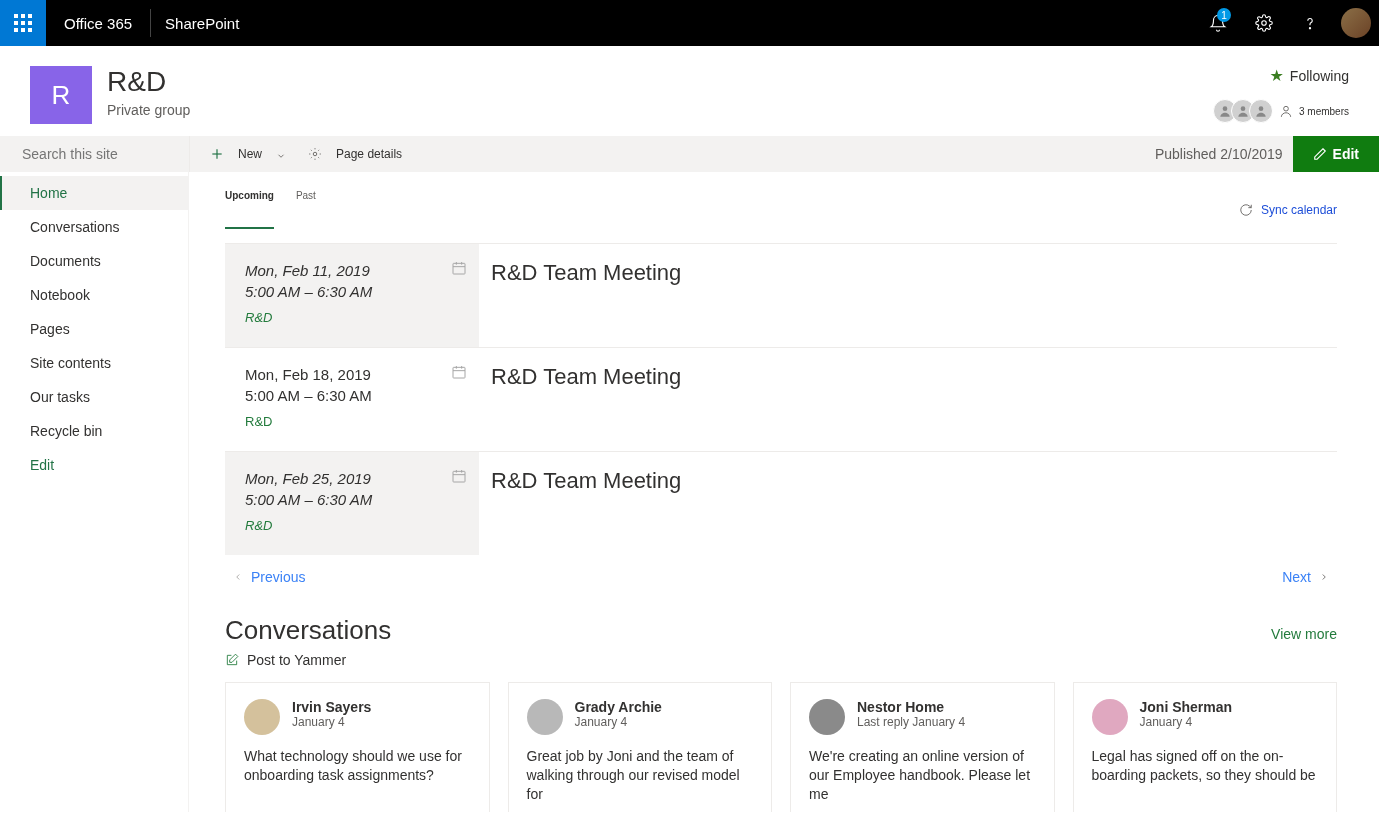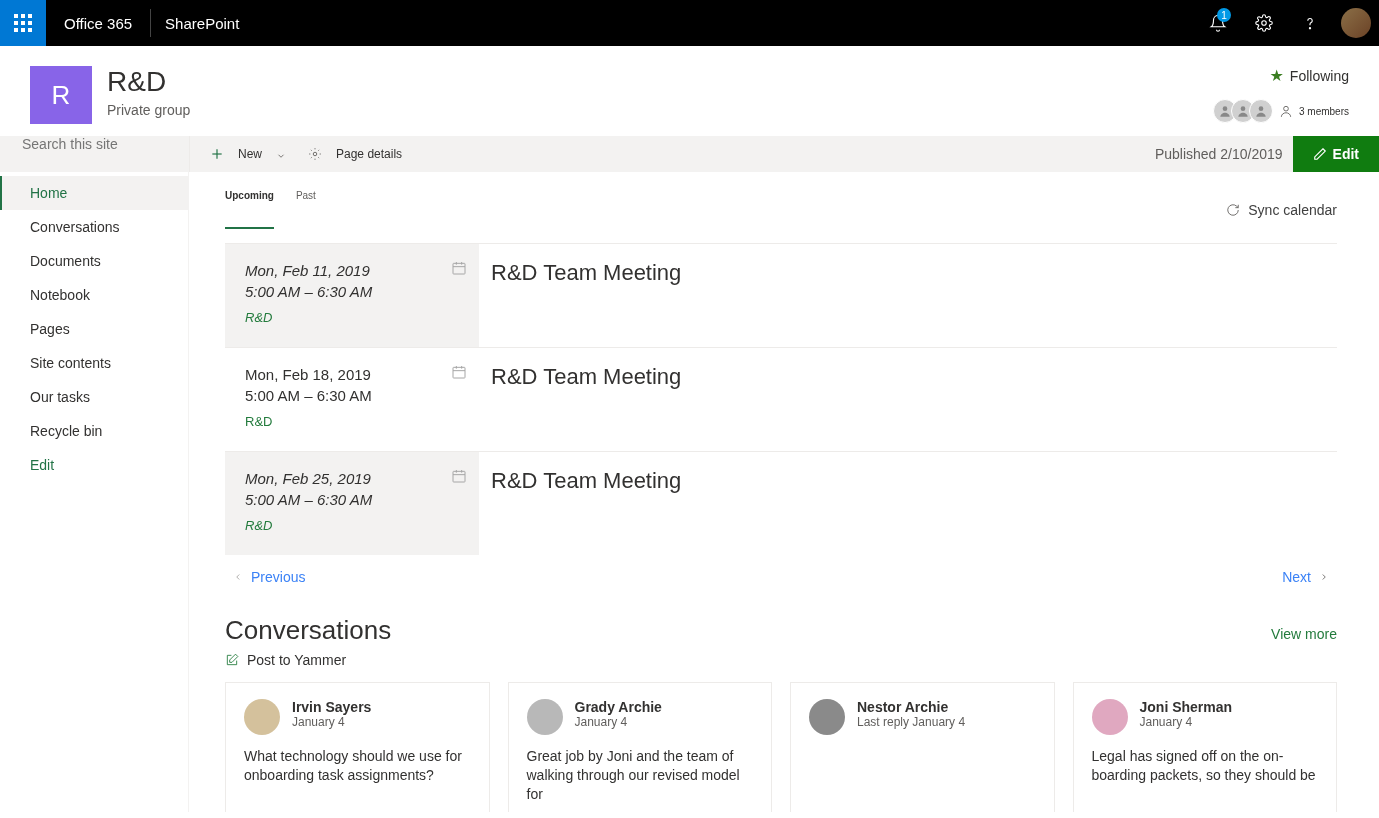--- a/index.html
+++ b/index.html
@@ -25,21 +25,21 @@
 .site-meta { position: absolute; right: 30px; top: 20px; text-align: right; }
 .following { display: flex; align-items: center; gap: 6px; font-size: 14px; justify-content: flex-end; margin-bottom: 14px; cursor: pointer; }
 .star { color: #3a7d21; font-size: 16px; }
 .members { display: flex; align-items: center; gap: 6px; font-size: 10px; justify-content: flex-end; }
 .member-circles { display: flex; }
 .member-circle { width: 24px; height: 24px; border-radius: 50%; background: #d0d0d0; border: 1px solid #fff; margin-left: -6px; display:flex; align-items:center; justify-content:center; }
 .member-circle svg { width:14px; height:14px; }
 
 
 .cmdbar { height: 36px; background: #f3f2f1; display: flex; align-items: center; }
-.search-box { width: 189px; height: 36px; display: flex; align-items: flex-start; padding: 0 12px; gap: 10px; }
+.search-box { width: 189px; height: 36px; display: flex; align-items: center; padding: 0 12px; gap: 10px; }
 .search-box input { border: none; background: transparent; font-size: 14px; outline: none; flex: 1; }
 .cmd-actions { display: flex; align-items: center; padding-left: 20px; gap: 22px; height:100%; border-left: 1px solid #edebe9; }
 .cmd-item { display: flex; align-items: flex-end; gap: 14px; font-size: 12px; cursor: pointer; }
 .cmd-spacer { flex: 1; }
 .published { font-size: 14px; color: #605e5c; padding-right: 10px; }
 .edit-btn { background: #107c10; color: #fff; height: 36px; padding: 0 20px; display: flex; align-items: center; gap: 6px; font-size: 14px; font-weight: 600; cursor: pointer; }
 
 
 .layout { display: flex; height: calc(818px - 46px - 96px - 36px); }
 .sidenav { width: 189px; background: #fff; border-right: 1px solid #f3f2f1; padding-top: 4px; }
@@ -47,21 +47,21 @@
 .nav-item.active { background: #f3f2f1; color: #217346; font-weight: 400; border-left: 2px solid #217346; padding-left: 28px; }
 .nav-item.edit-nav { color: #217346; }
 
 .main { flex: 1; overflow-y: auto; padding: 18px 42px 0 36px; position: relative; }
 
 
 .cal-header { display: flex; align-items: center; margin-bottom: 14px; }
 .cal-tabs { display: flex; gap: 22px; }
 .cal-tab { font-size: 10px; padding-bottom: 26px; cursor: pointer; color: #605e5c; }
 .cal-tab.active { color: #323130; border-bottom: 2px solid #217346; font-weight: 600; }
-.sync { margin-left: auto; display: flex; align-items: center; gap: 8px; font-size: 14px; color: #404040; cursor: pointer; }
+.sync { margin-left: auto; display: flex; align-items: center; gap: 8px; font-size: 12px; color: #1d4ed8; cursor: pointer; }
 
 
 .events { }
 .event-row { display: flex; border-top: 1px solid #edebe9; min-height: 104px; }
 .event-row.selected .event-left { background: #f3f2f1; font-style: italic; }
 .event-left { width: 254px; padding: 18px 20px; position: relative; background:#fff; }
 .event-left .date { font-size: 15px; }
 .event-left .time { font-size: 15px; margin-top: 4px;}
 .event-left .cat { font-size: 13px; color: #237b3d; margin-top: 10px; }
 .recur-icon { position: absolute; top: 16px; right: 12px; color: #a6a6a6; }
@@ -332,24 +332,25 @@
               <div class="conv-name">Grady Archie</div>
               <div class="conv-date">January 4</div>
             </div>
           </div>
           <div class="conv-body">Great job by Joni and the team of walking through our revised model for</div>
         </div>
         <div class="conv-card">
           <div class="conv-top">
             <div class="conv-avatar" style="background:#8a8a8a"></div>
             <div>
-              <div class="conv-name">Nestor Archie</div>
+              <div class="conv-name">Nestor Home</div>
               <div class="conv-date">Last reply January 4</div>
             </div>
           </div>
+          <div class="conv-body">We're creating an online version of our Employee handbook. Please let me</div>
         </div>
         <div class="conv-card">
           <div class="conv-top">
             <div class="conv-avatar" style="background:#e0a8c0"></div>
             <div>
               <div class="conv-name">Joni Sherman</div>
               <div class="conv-date">January 4</div>
             </div>
           </div>
           <div class="conv-body">Legal has signed off on the on-boarding packets, so they should be</div>

